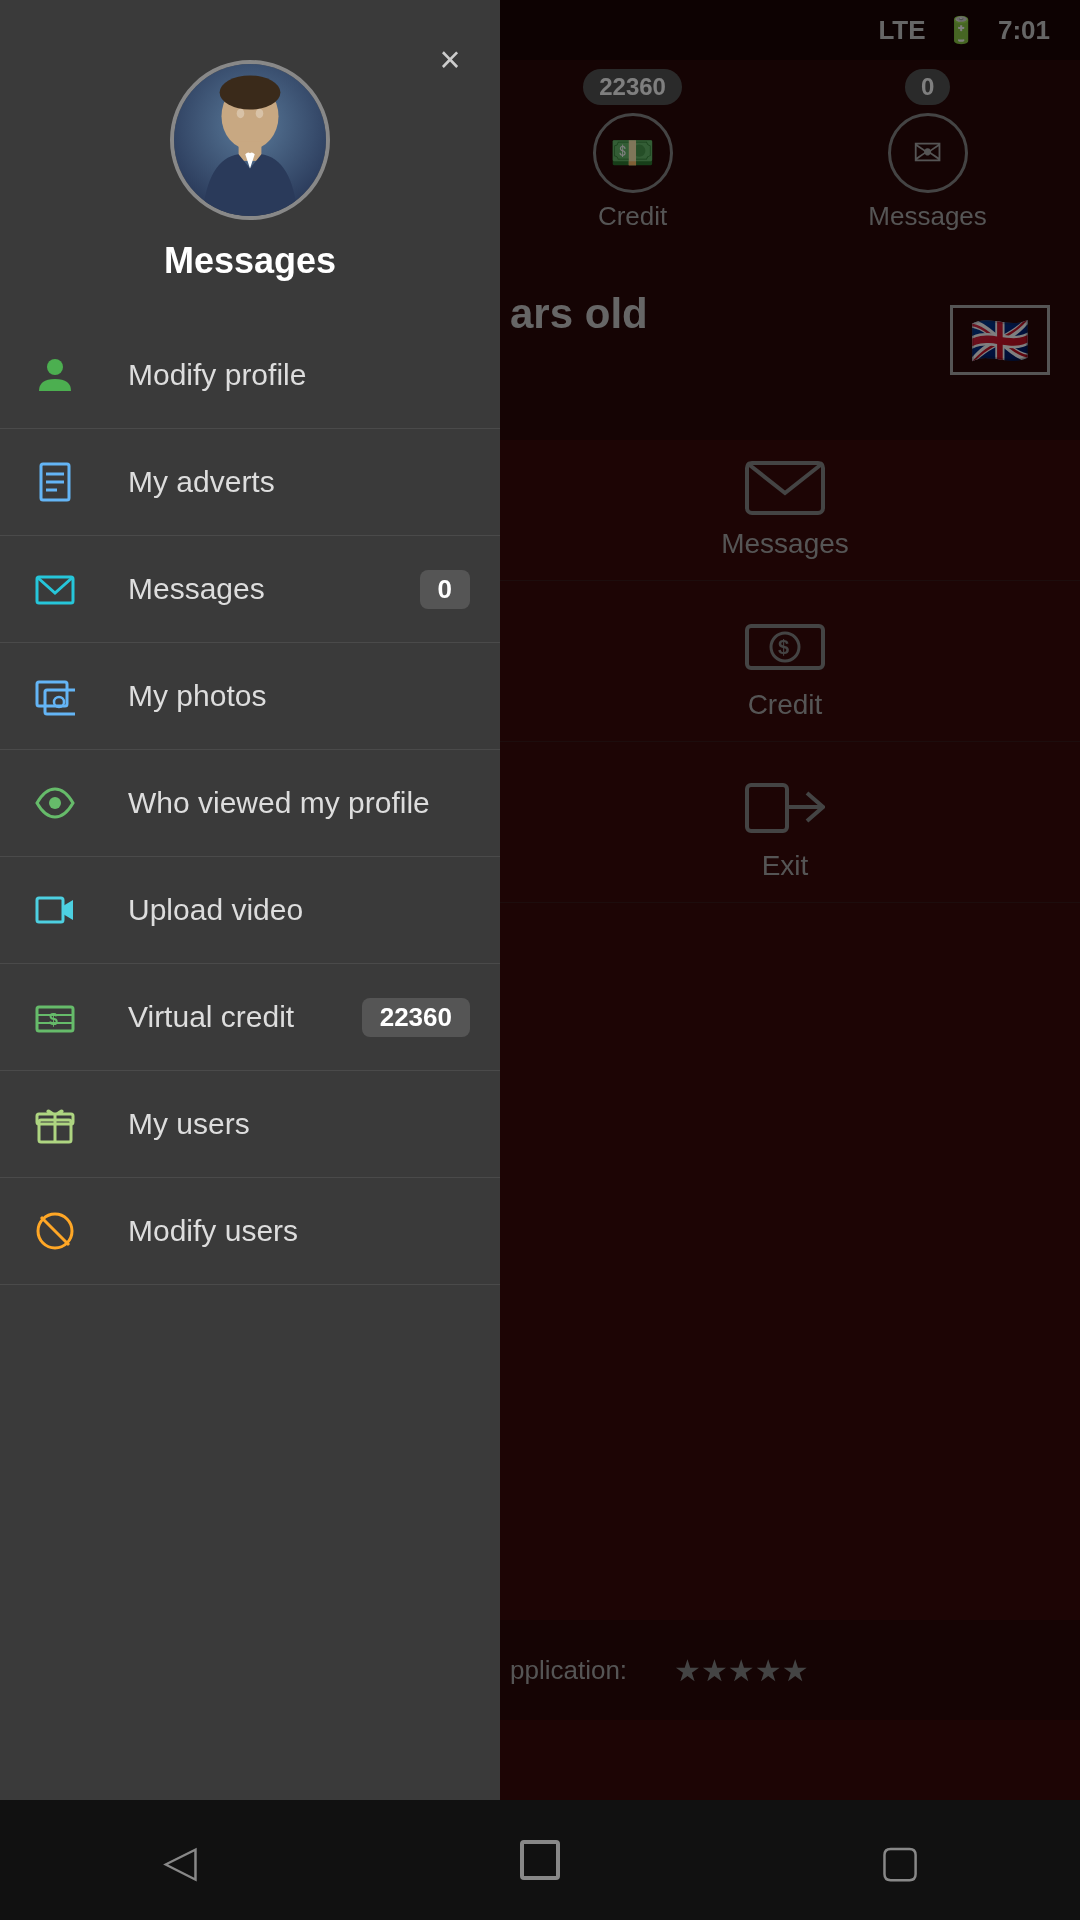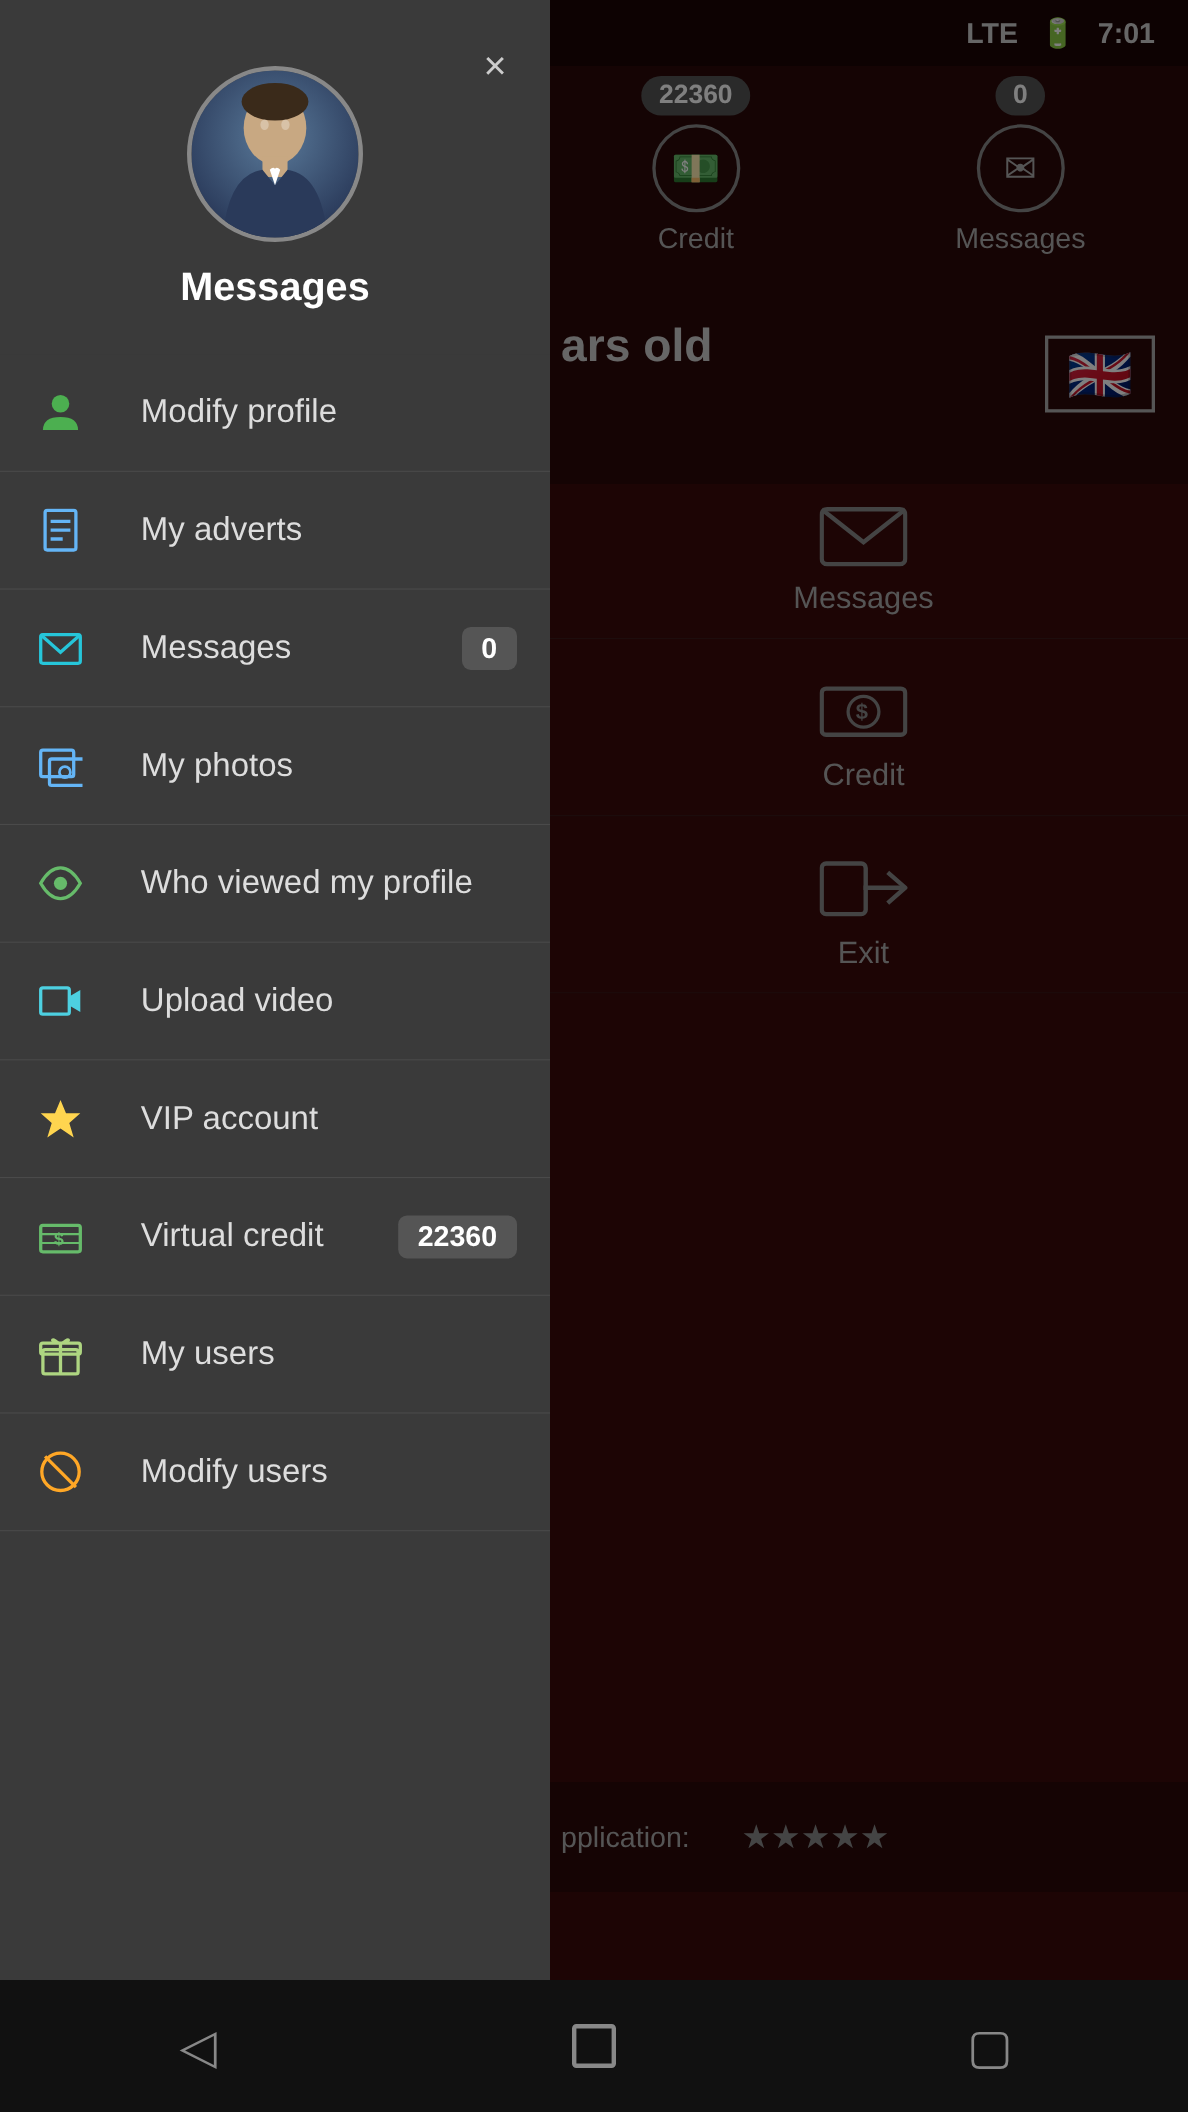--- a/index.html
+++ b/index.html
@@ -533,28 +533,20 @@
     <div class="menu-item">
       <div class="menu-icon icon-cyan svg-icon">
         <svg viewBox="0 0 40 40" fill="currentColor">
           <rect x="2" y="8" width="26" height="24" rx="2" fill="none" stroke="currentColor" stroke-width="3"></rect>
           <polygon points="28,16 38,10 38,30 28,24"></polygon>
         </svg>
       </div>
       <span class="menu-label">Upload video</span>
     </div>
 
-    <div class="menu-item">
-      <div class="menu-icon icon-yellow svg-icon">
-        <svg viewBox="0 0 40 40" fill="currentColor">
-          <polygon points="20,3 25,15 38,15 28,24 32,37 20,29 8,37 12,24 2,15 15,15"></polygon>
-        </svg>
-      </div>
-      <span class="menu-label">VIP account</span>
-    </div>
 
     <div class="menu-item">
       <div class="menu-icon icon-green2 svg-icon">
         <svg viewBox="0 0 40 40" fill="currentColor">
           <rect x="2" y="10" width="36" height="24" rx="2" fill="none" stroke="currentColor" stroke-width="3"></rect>
           <text x="14" y="28" fill="currentColor" font-size="16" font-weight="bold">$</text>
           <line x1="2" y1="18" x2="38" y2="18" stroke="currentColor" stroke-width="2"></line>
           <line x1="2" y1="26" x2="38" y2="26" stroke="currentColor" stroke-width="2"></line>
         </svg>
       </div>

